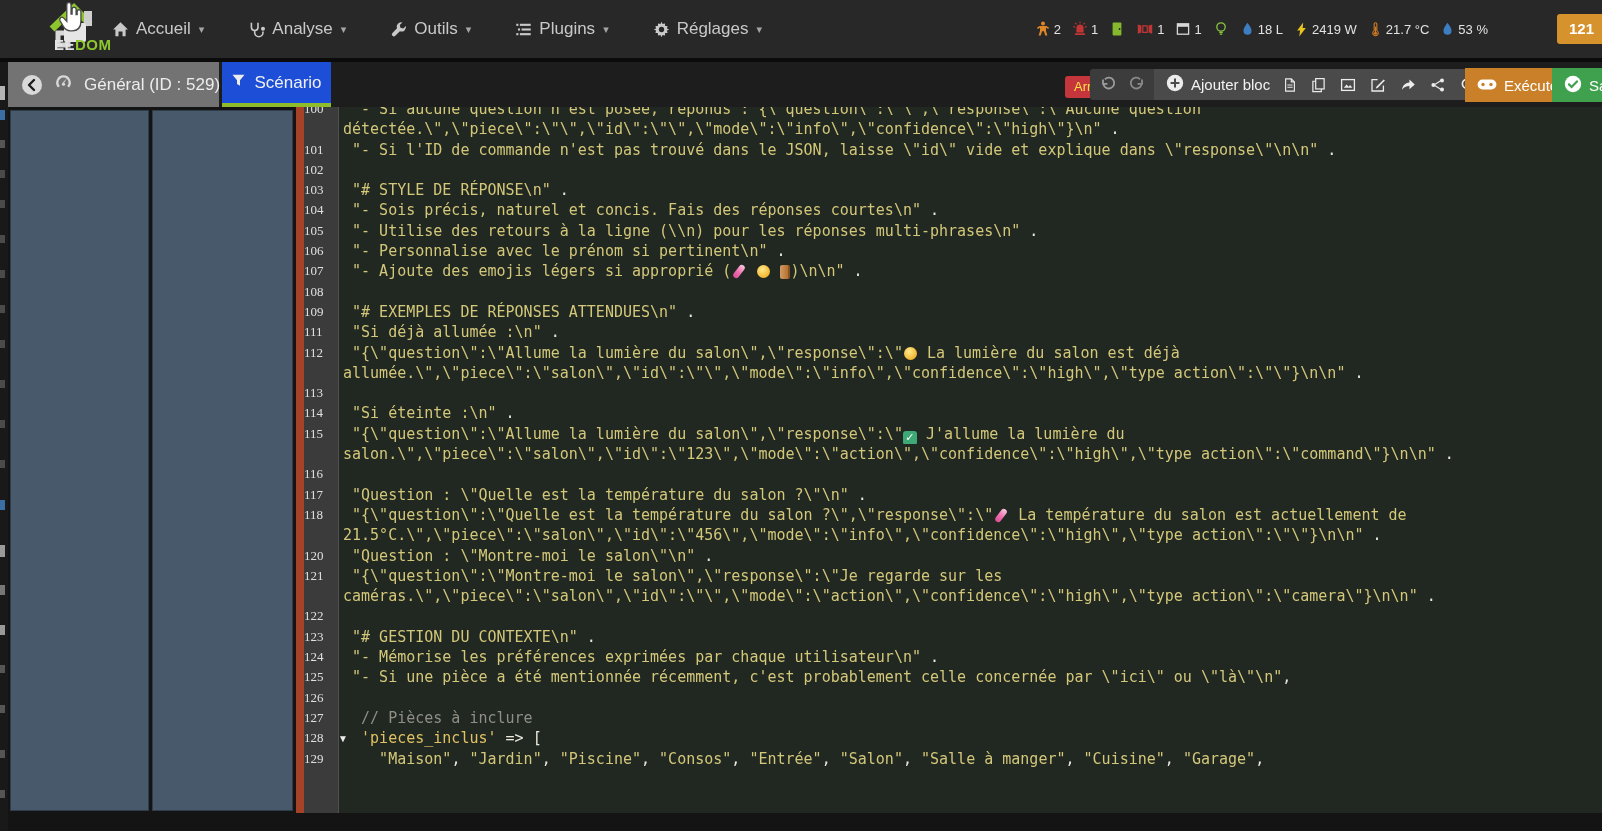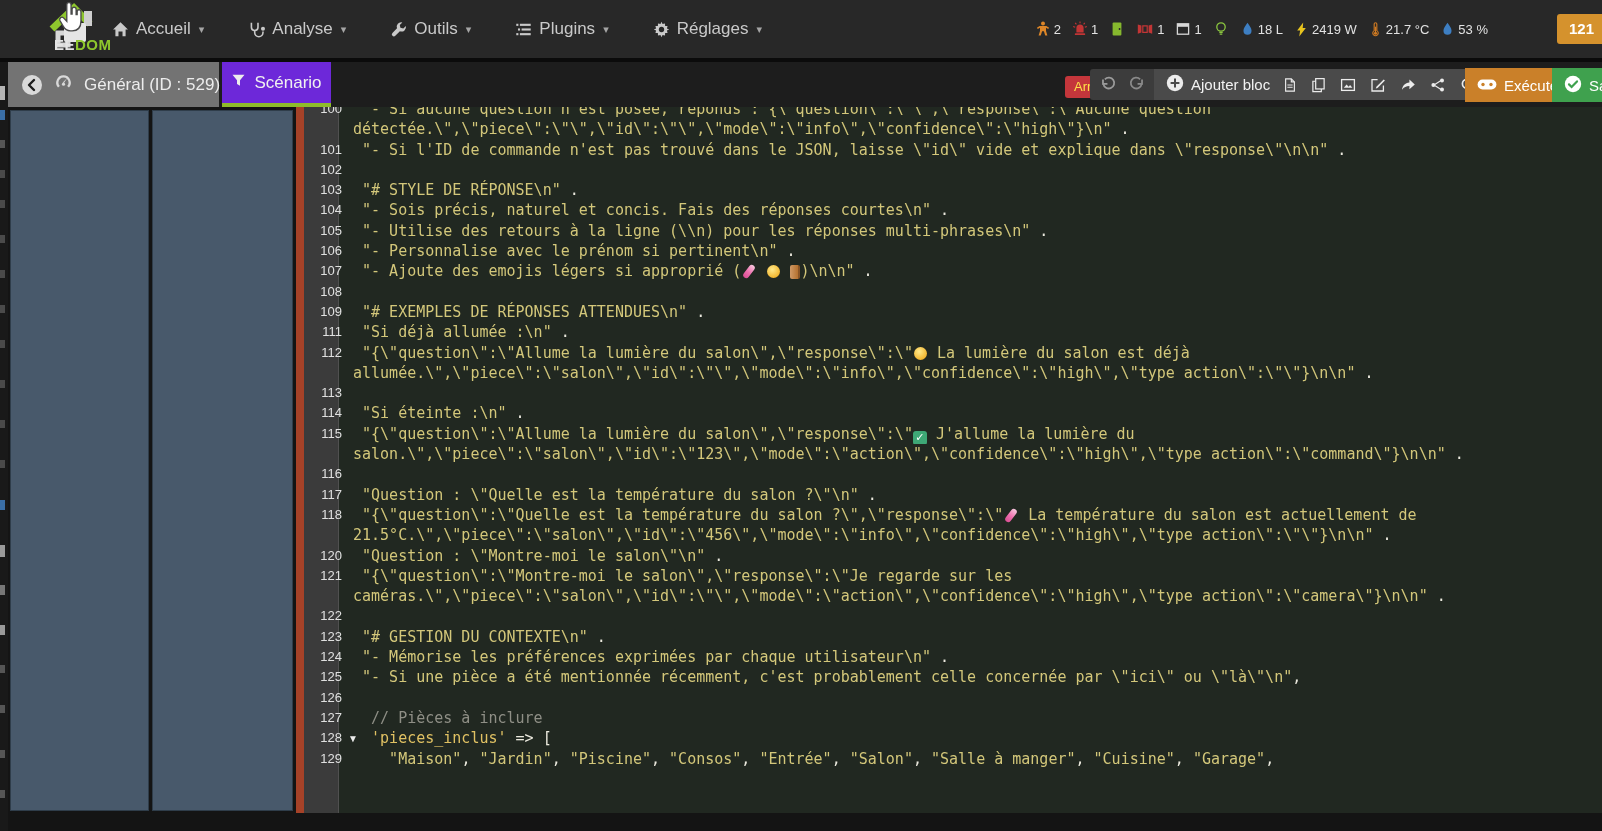--- a/index.html
+++ b/index.html
@@ -29,21 +29,21 @@
   
   .cursor{position:absolute;left:57px;top:1px;z-index:99;pointer-events:none;}
   
   .toolbar{position:absolute;left:0;top:62px;width:1602px;height:45px;background:#1d1d1d;}
   .crumb-panel{
     position:absolute;left:8px;top:0;width:211px;height:45px;background:#737373;
     display:flex;align-items:center;gap:11px;padding-left:13px;box-sizing:border-box;
   }
   .crumb-panel .crumb-label{color:#ececec;font-size:17px;white-space:nowrap;}
   .tab{
-    position:absolute;left:222px;top:0;width:109px;height:45px;background:#6d28d9;
+    position:absolute;left:222px;top:0;width:109px;height:45px;background:#1d4ed8;
     display:flex;align-items:center;justify-content:center;gap:8px;
     color:#f0f0f0;font-size:17px;border-bottom:4px solid #8fbc2a;box-sizing:border-box;cursor:pointer;
   }
   .state-badge{
     position:absolute;left:1030px;top:14px;height:22px;background:#c4363b;color:#fde047;
     border-radius:3px;font-size:13px;line-height:22px;padding:0 9px;margin-left:35px;
   }
   .grp-hist{
     position:absolute;left:1090px;top:7px;width:64px;height:31px;background:#3c3c3c;
     border-radius:3px 0 0 3px;display:flex;align-items:center;justify-content:center;gap:11px;
@@ -67,22 +67,22 @@
   .p1{left:10px;width:139px;}
   .p2{left:152px;width:141px;}
   
   .editor{
     position:absolute;left:296px;top:107px;width:1306px;height:706px;overflow:hidden;
     background:linear-gradient(90deg,#a64228 0,#a64228 8px,#3b3b3b 8px,#3b3b3b 42px,#505050 42px,#505050 43px,#212821 43px);
   }
   .rows{margin-top:-8px;}
   .code-row{display:flex;height:20.3px;}
   .gut{
-    flex:0 0 34px;width:34px;margin-left:18px;text-align:right;padding-right:6px;box-sizing:border-box;
-    font-family:Liberation Sans, sans-serif;font-size:13px;line-height:20.3px;color:#e0e0e0;position:relative;
+    flex:0 0 34px;width:34px;margin-left:8px;padding-right:6px;box-sizing:border-box;
+    font-family:Liberation Serif, serif;font-size:13px;line-height:20.3px;color:#e0e0e0;position:relative;
   }
   .fold{position:absolute;right:-10px;top:1px;color:#ececec;font-size:10px;line-height:20.3px;cursor:pointer;}
   .code{
     flex:1;padding-left:5px;font-family:"DejaVu Sans Mono",monospace;font-size:15px;line-height:20.3px;
     color:#d3c77a;white-space:pre;overflow:hidden;cursor:text;
   }
   .tok-plain{color:#eceadf;}
   .tok-cmt{color:#8f8f86;}
   .tok-key{color:#e0c163;}
   

